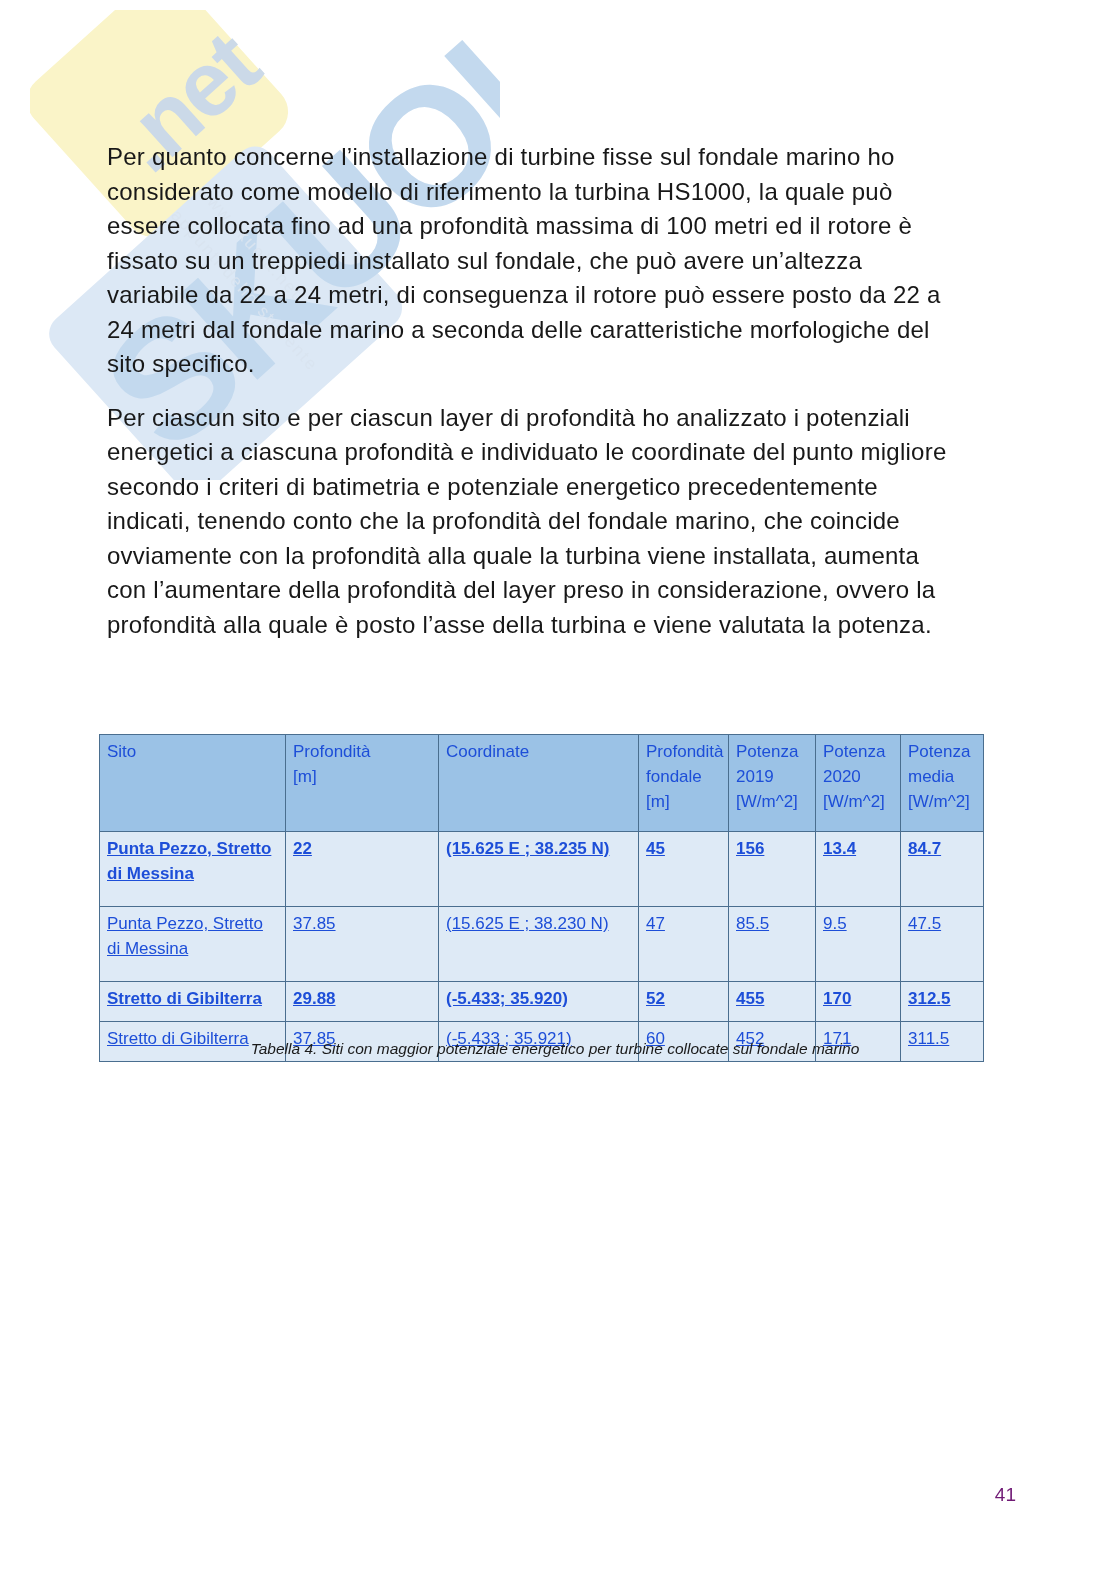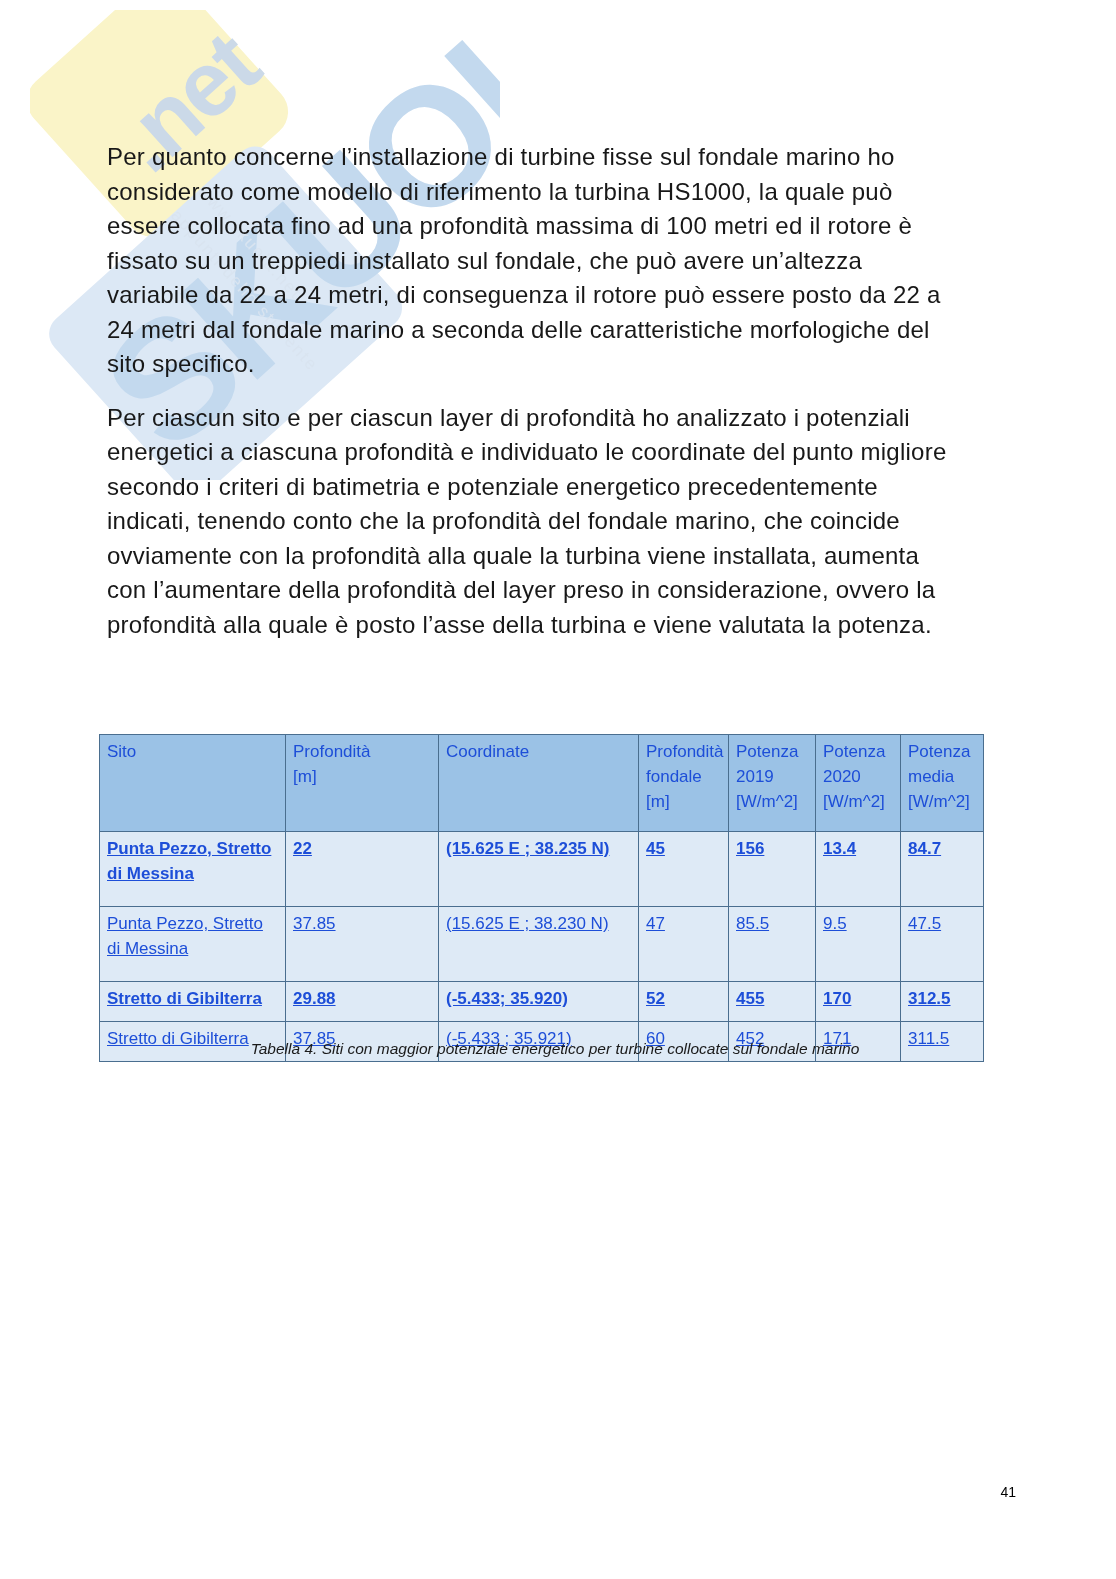--- a/index.html
+++ b/index.html
@@ -123,22 +123,22 @@
     font-style: italic;
     color: #1a1a1a;
     padding-left: 14px;
   }
 
   
   #page-number {
     position: absolute;
     right: 100px;
     top: 1484px;
-    font-size: 14px;
-    color: #000000;
+    font-size: 19px;
+    color: #701a75;
   }
 </style>
 </head>
 <body>
 
 <svg id="watermark" viewBox="0 0 470 470" xmlns="http://www.w3.org/2000/svg">
   <g transform="rotate(-42 235 235)">
 
     <rect x="148" y="-40" width="200" height="200" rx="26" ry="26" fill="#FAF4C8"></rect>
 

